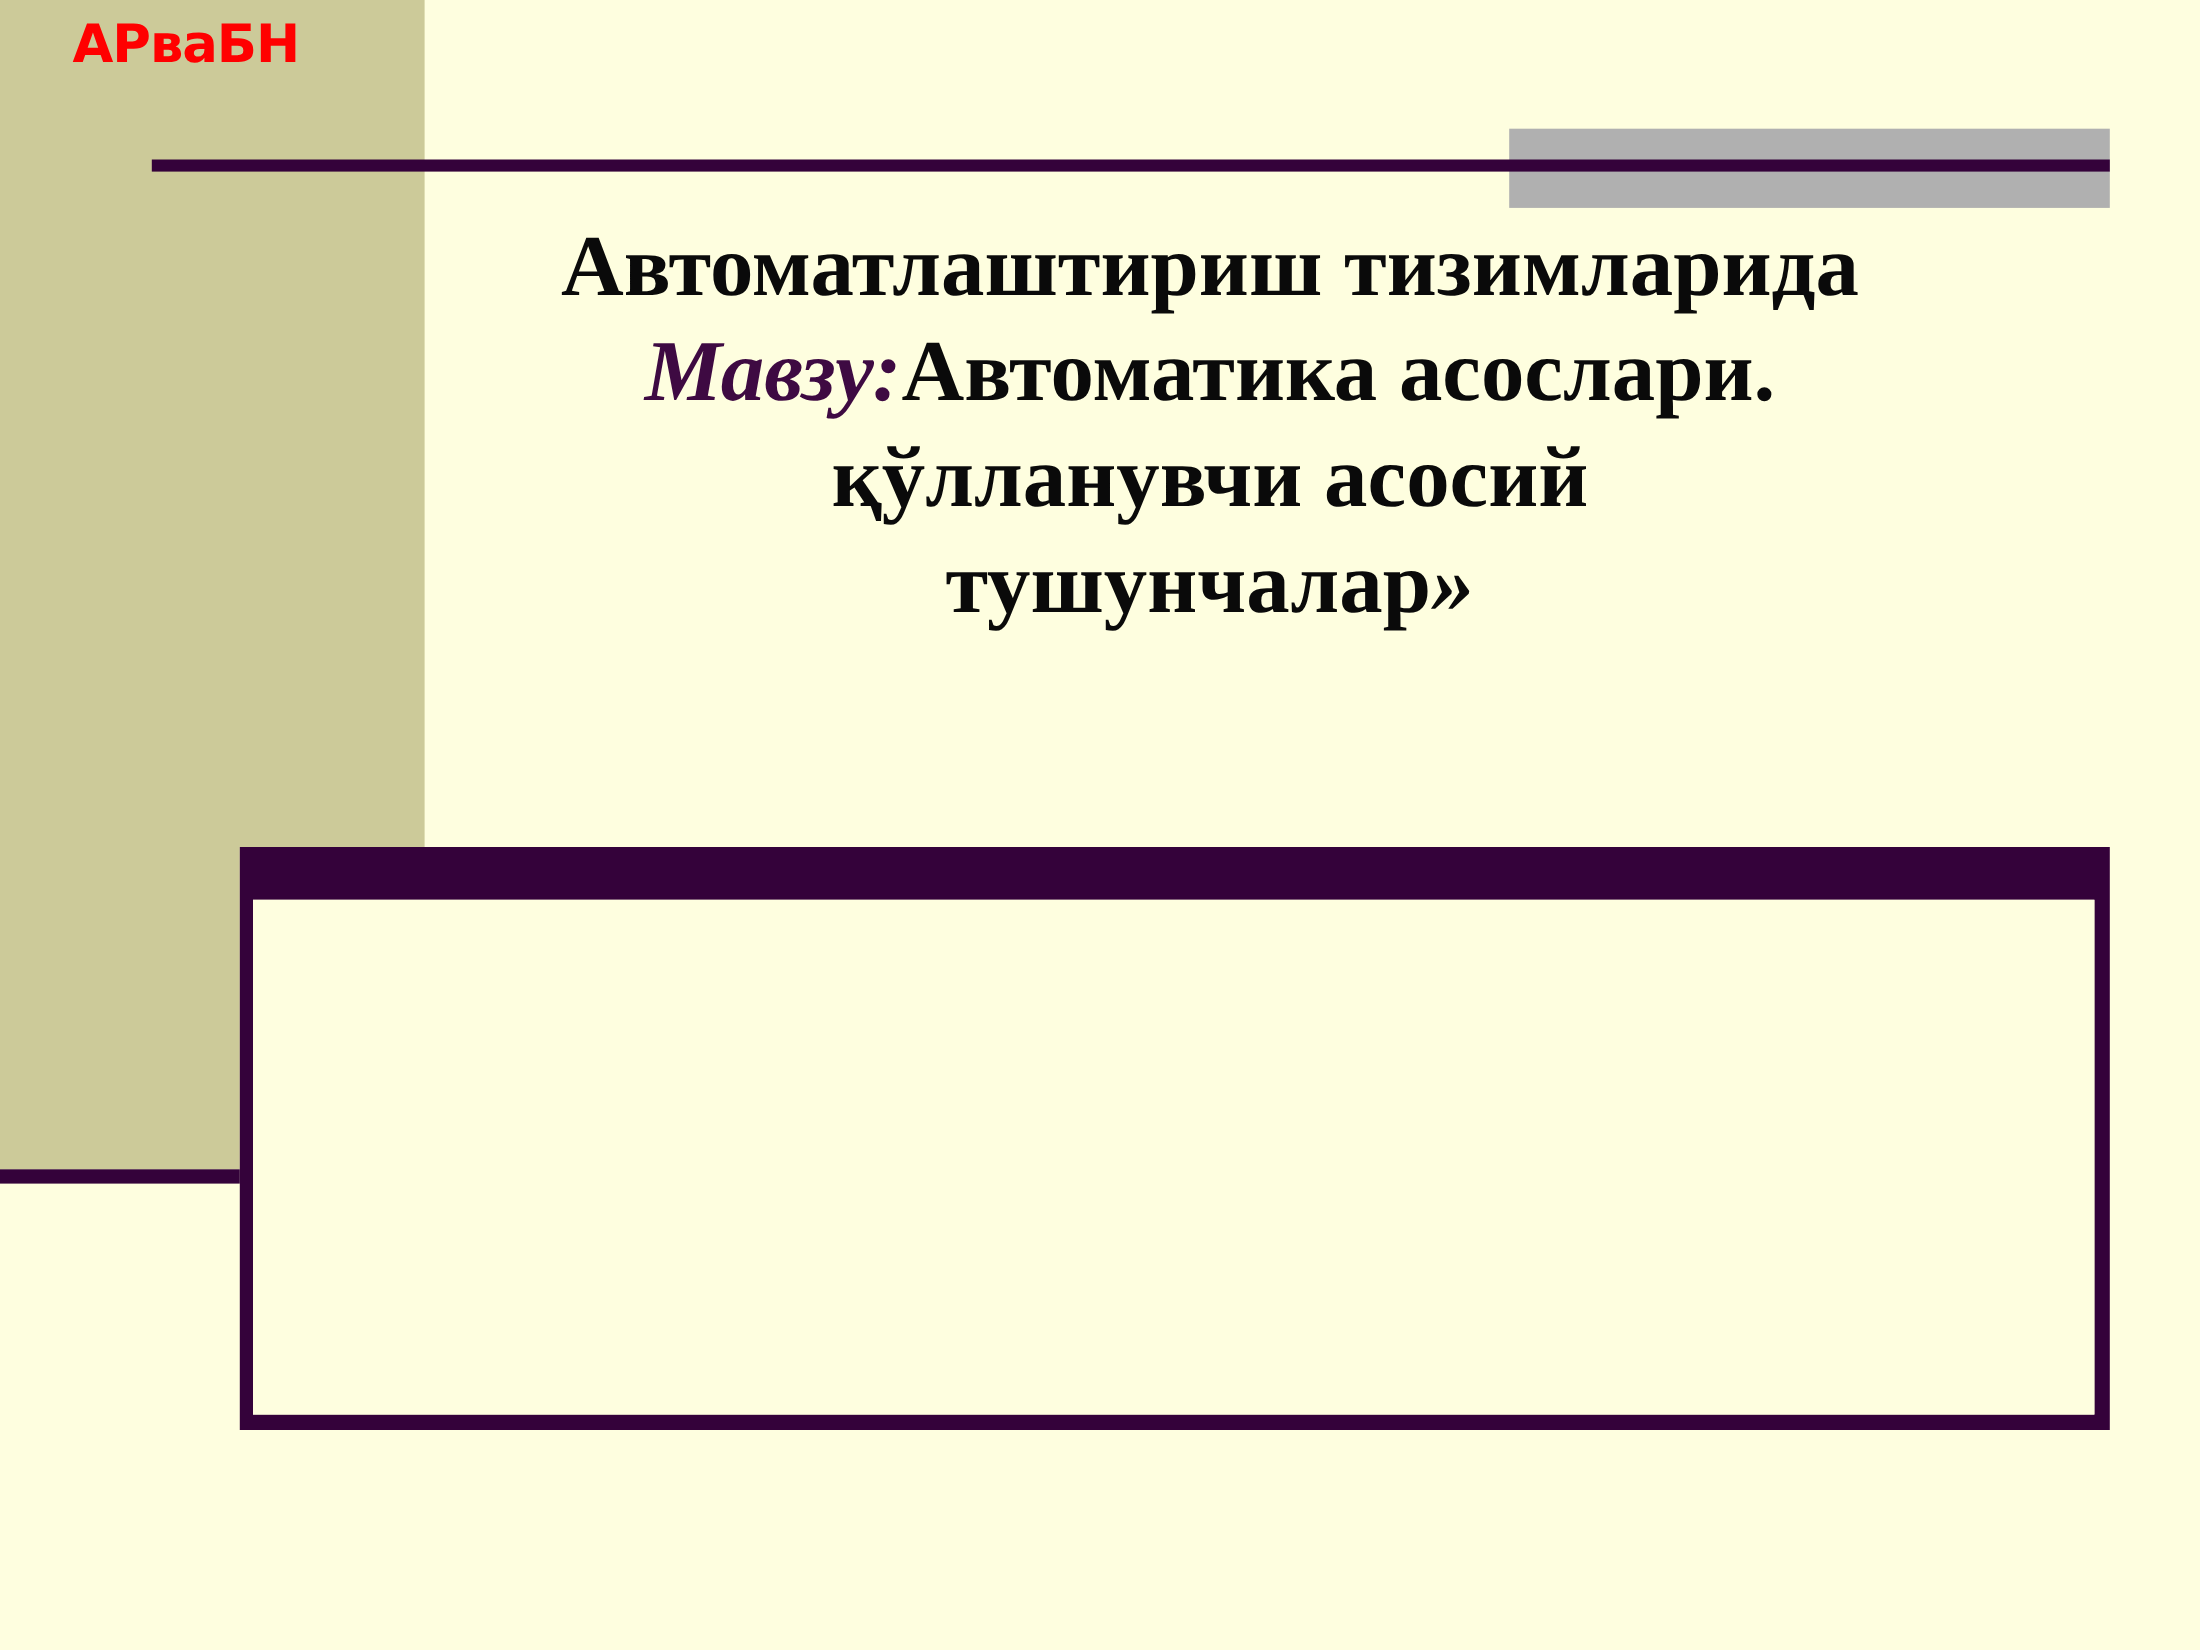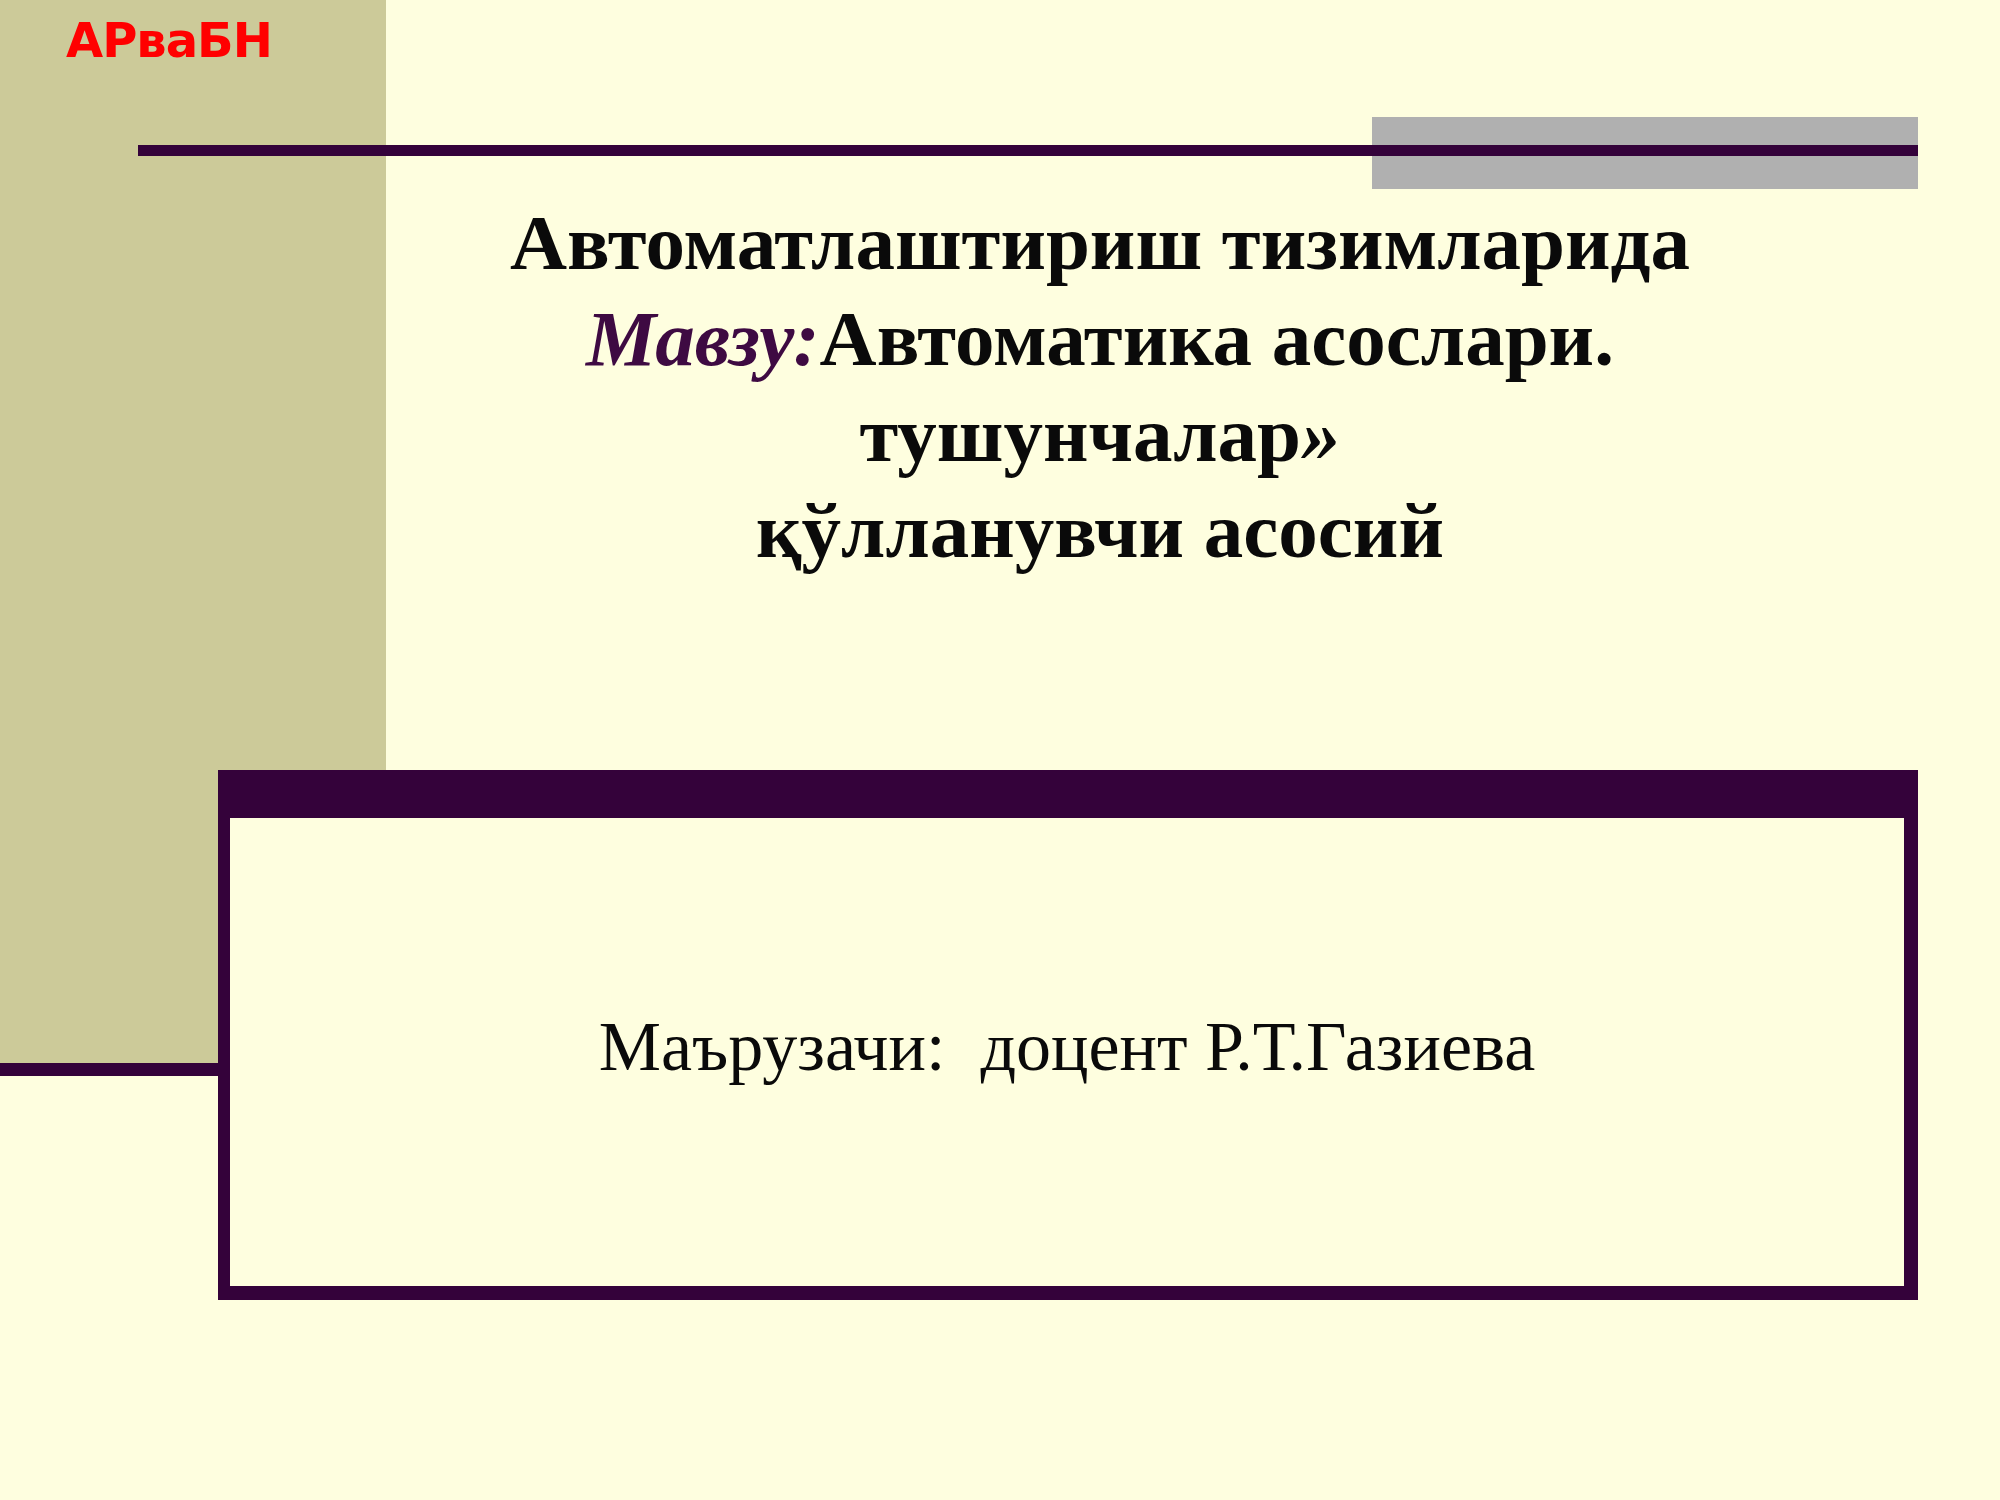--- a/index.html
+++ b/index.html
@@ -164,23 +164,22 @@
   <div id="side-band-underline"></div>
 
   <div id="gray-block"></div>
   <div id="top-rule"></div>
 
   <div id="logo">АРваБН</div>
 
   <div id="title-block">
     <div class="title-line l2">Автоматлаштириш тизимларида</div>
     <div class="title-line l1"><span id="mavzu-label">Мавзу:</span><span>Автоматика асослари.</span></div>
+    <div class="title-line l3">қўлланувчи асосий</div>
     <div class="title-line l4"><span>тушунчалар</span><span class="guillemet">»</span></div>
-    <div class="title-line l3">қўлланувчи асосий</div>
   </div>
 
   <div id="info-box">
     <div id="info-box-inner">
-      <div id="presenter-line">Маърузачи:  доцент Р.Т.Газиева</div>
     </div>
   </div>
 
 </div>
 
 </body></html>

